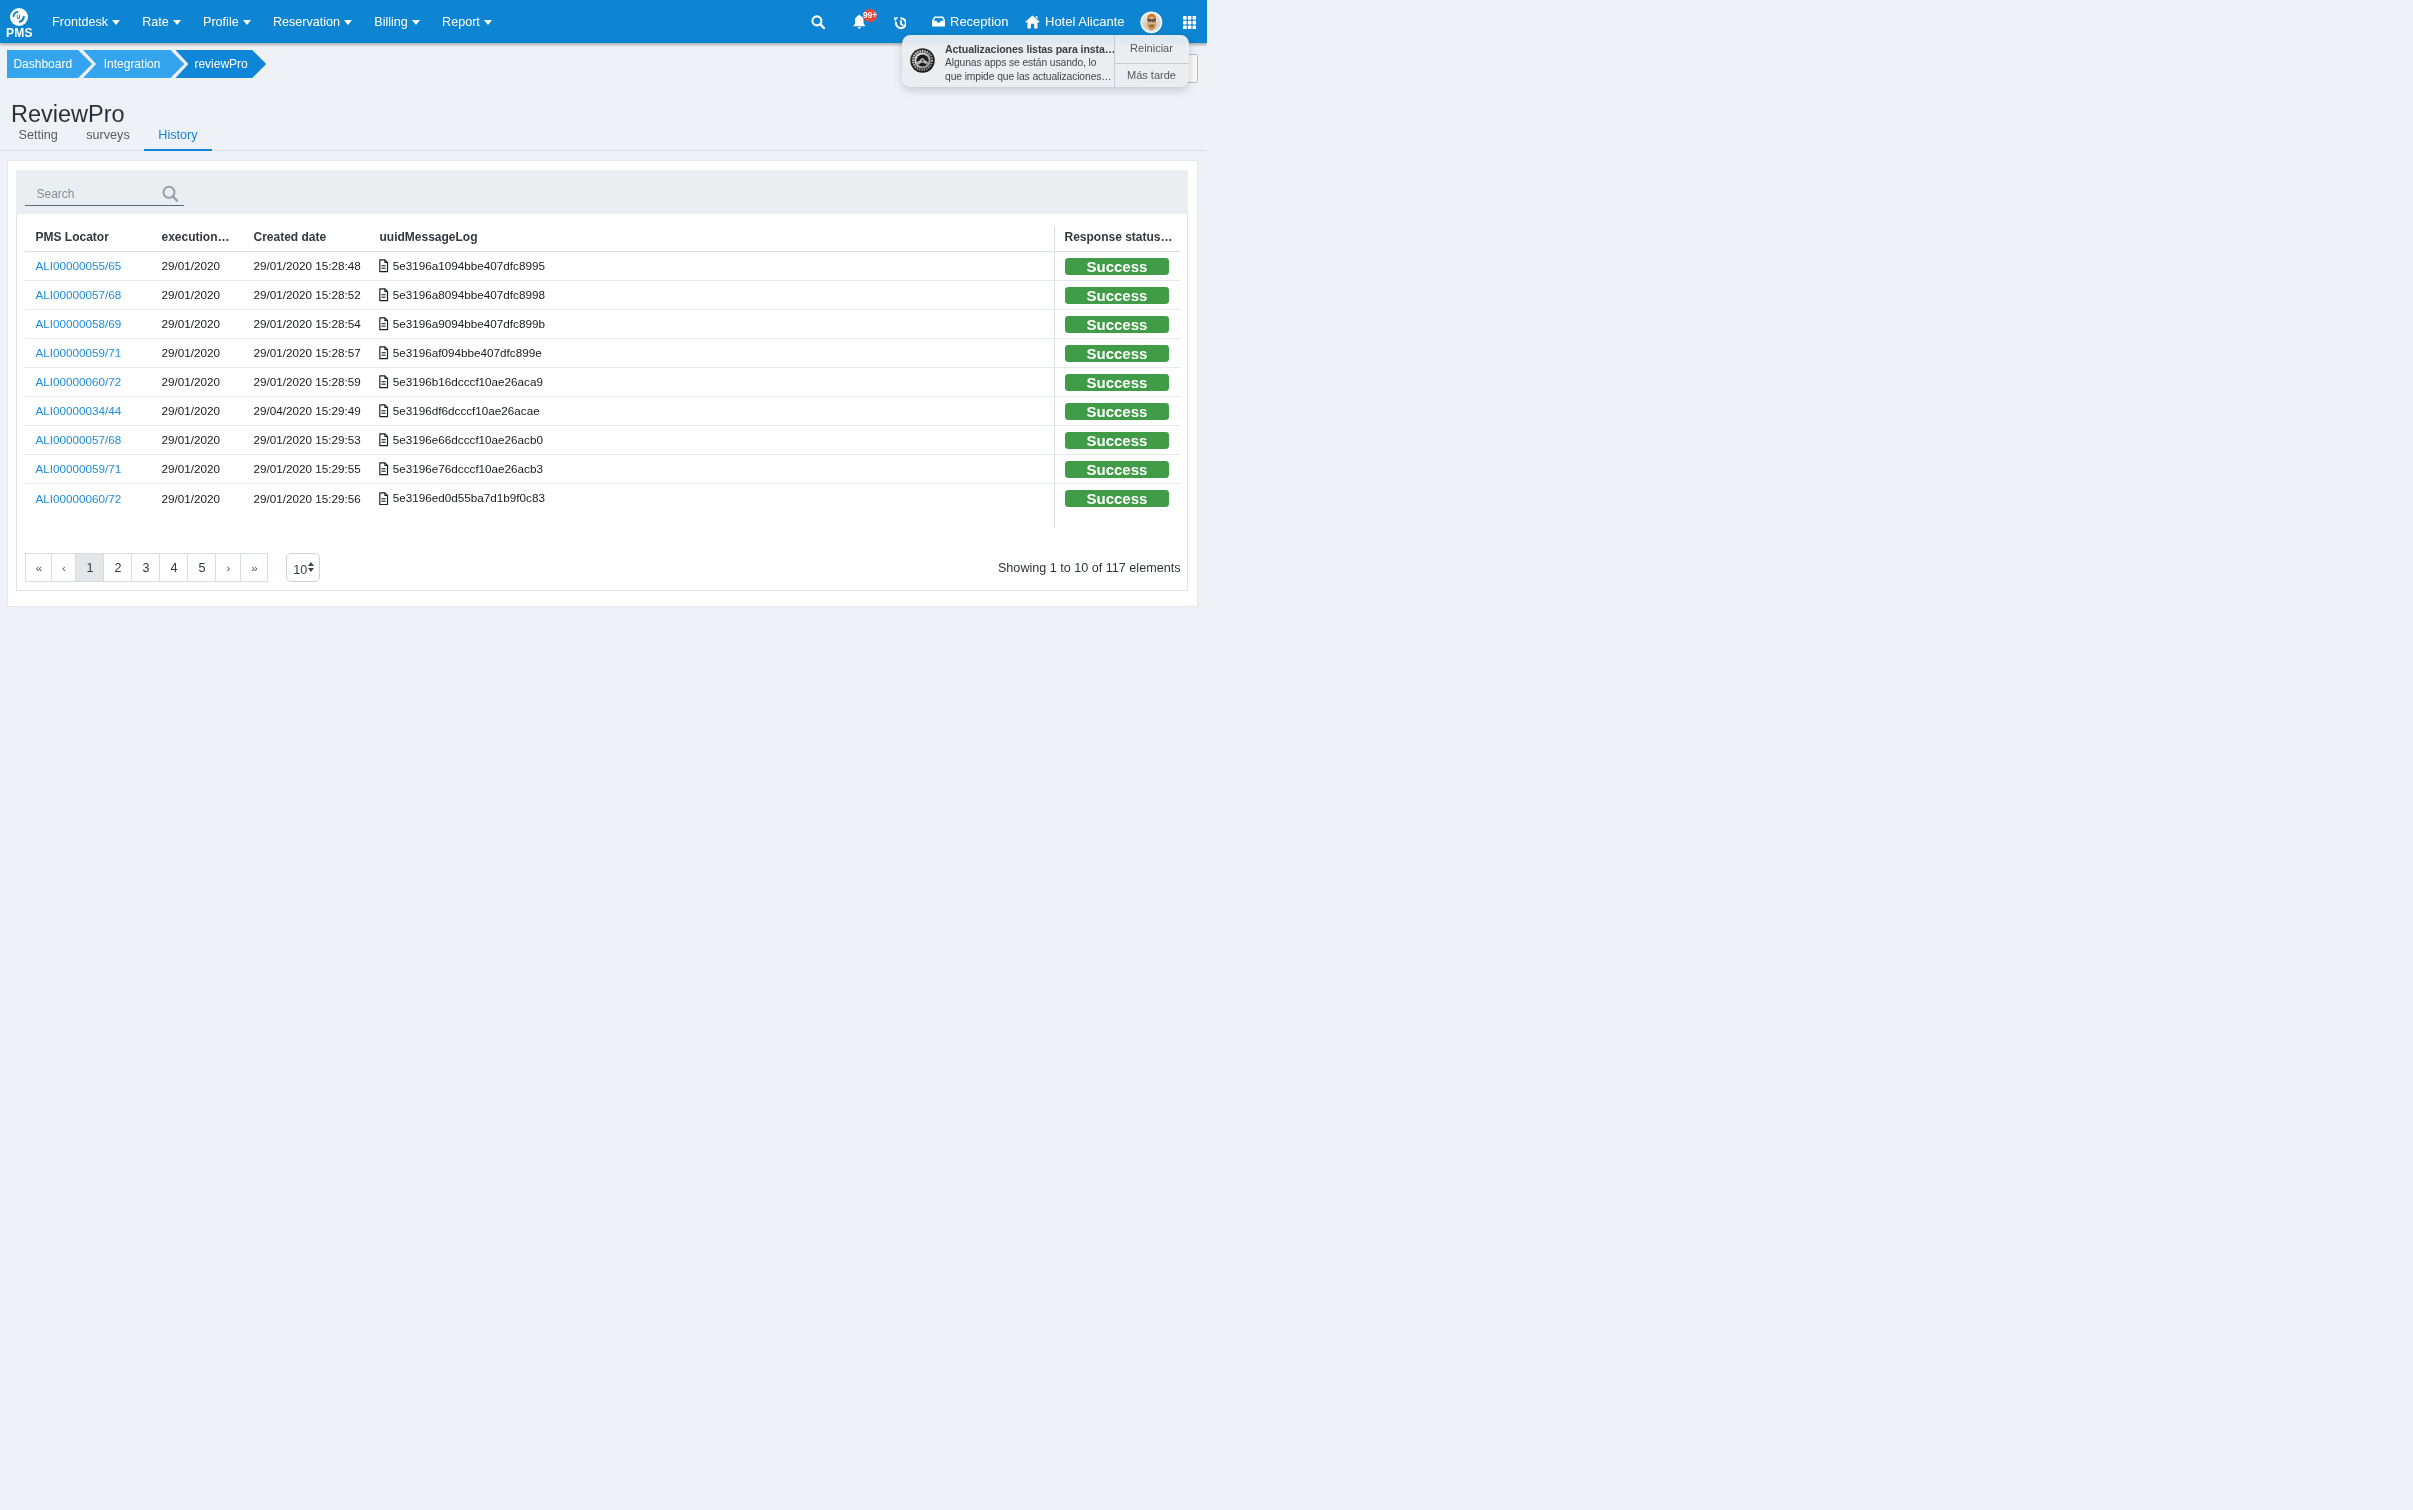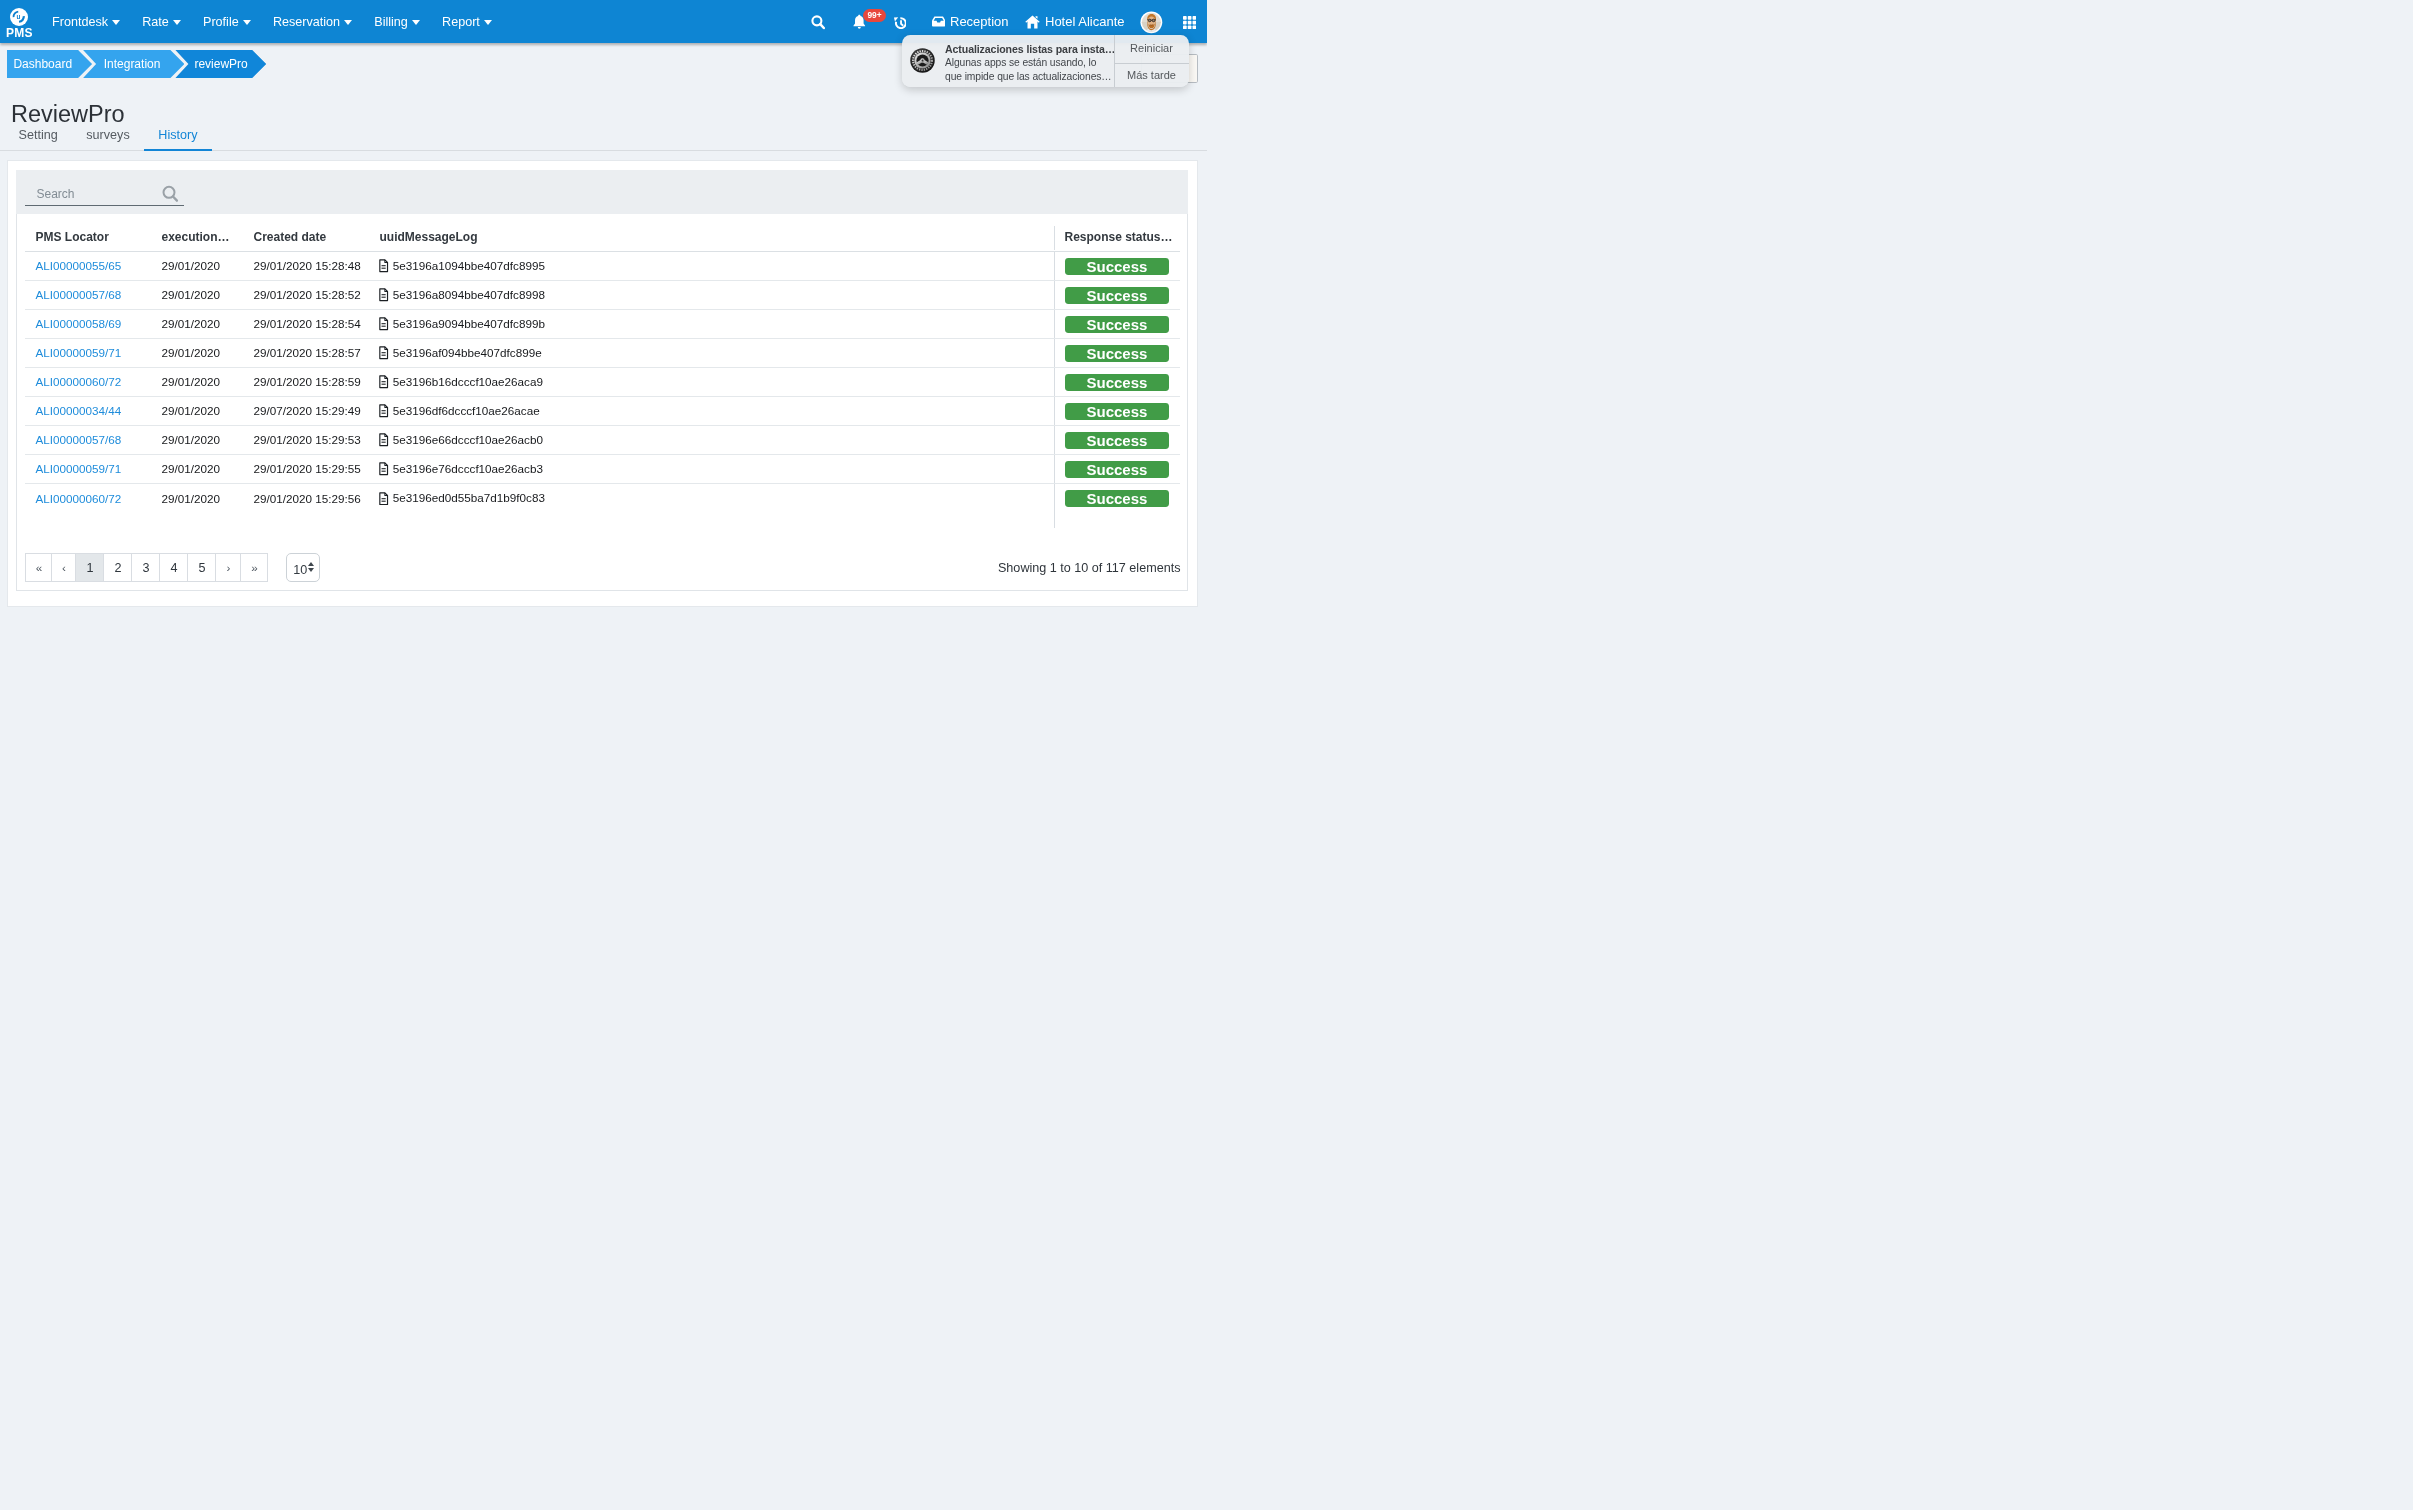--- a/index.html
+++ b/index.html
@@ -99,21 +99,21 @@
   </div>
 
   <svg class="nico" style="left:811px;top:15px" width="14.3" height="15" viewBox="0 0 17 18">
     <circle cx="7" cy="7" r="5.4" fill="none" stroke="#fff" stroke-width="2.5"></circle>
     <line x1="11" y1="11" x2="15.3" y2="15.6" stroke="#fff" stroke-width="3" stroke-linecap="round"></line>
   </svg>
   <svg class="nico" style="left:853px;top:14.3px" width="12.6" height="16" viewBox="0 0 15 19">
     <path d="M7.5 1 c0.8 0 1.4 0.6 1.4 1.4 c2.3 0.6 3.7 2.5 3.7 5 l0 4 l1.7 2.3 l0.2 0.8 H0.5 l0.2 -0.8 l1.7 -2.3 l0 -4 c0 -2.5 1.4 -4.4 3.7 -5 c0 -0.8 0.6 -1.4 1.4 -1.4 z" fill="#fff"></path>
     <path d="M5.7 15.6 a1.8 1.8 0 0 0 3.6 0 z" fill="#fff"></path>
   </svg>
-  <div class="nico" style="left:863px;top:8.8px;width:23px;height:13px;background:#e8473c;border-radius:6.7px;color:#fff;font-size:8.4px;font-weight:bold;text-align:center;line-height:13px;">99+</div>
+  <div class="nico" style="left:863px;top:8.8px;width:14px;height:13px;background:#e8473c;border-radius:6.7px;color:#fff;font-size:8.4px;font-weight:bold;text-align:center;line-height:13px;">99+</div>
   <svg class="nico" style="left:893px;top:15.5px" width="13.4" height="13.4" viewBox="0 0 16 16">
     <path d="M 3.76 6.9 A 5.9 5.9 0 1 0 8.79 2.72" fill="none" stroke="#fff" stroke-width="2.4" stroke-linecap="butt"></path>
     <path d="M 1.1 1.9 L 6.2 1.6 L 2.3 6.5 Z" fill="#fff"></path>
     <path d="M9.6 5.0 V 9.3 L 12.2 11.6" fill="none" stroke="#fff" stroke-width="2.2" stroke-linecap="butt"></path>
   </svg>
   <svg class="nico" style="left:932px;top:15.5px" width="13.4" height="11" viewBox="0 0 20 16">
     <path d="M3.6 0.6 H16.4 L20 6.5 V14 a1.4 1.4 0 0 1 -1.4 1.4 H1.4 A1.4 1.4 0 0 1 0 14 V6.5 Z" fill="#fff"></path>
     <path d="M4.9 2.6 H15.1 L17.6 6.9 H13.2 L12.1 9.6 H7.9 L6.8 6.9 H2.4 Z" fill="#0e86d4"></path>
   </svg>
   <div class="nico" style="left:950px;top:14px;color:#fff;font-size:13px;">Reception</div>
@@ -267,21 +267,21 @@
                 <line x1="3" y1="8" x2="8" y2="8" stroke="#1b1f23" stroke-width="1.3"></line>
                 <line x1="3" y1="11" x2="8" y2="11" stroke="#1b1f23" stroke-width="1.3"></line>
               </svg>5e3196b16dcccf10ae26aca9</td>
             <td class="div">
               <span class="succ">Success</span>
             </td>
           </tr>
     <tr>
             <td><a class="lk" href="#">ALI00000034/44</a></td>
             <td>29/01/2020</td>
-            <td>29/07/2020 15:29:49</td>
+            <td>29/04/2020 15:29:49</td>
             <td><svg class="docic" width="9.2" height="13.4" viewBox="0 0 11 16">
                 <path d="M1 1 h6 l3.2 3.2 V15 H1 Z" fill="none" stroke="#1b1f23" stroke-width="1.4" stroke-linejoin="round"></path>
                 <path d="M7 1 v3.2 h3.2" fill="none" stroke="#1b1f23" stroke-width="1.2" stroke-linejoin="round"></path>
                 <line x1="3" y1="8" x2="8" y2="8" stroke="#1b1f23" stroke-width="1.3"></line>
                 <line x1="3" y1="11" x2="8" y2="11" stroke="#1b1f23" stroke-width="1.3"></line>
               </svg>5e3196df6dcccf10ae26acae</td>
             <td class="div">
               <span class="succ">Success</span>
             </td>
           </tr>

